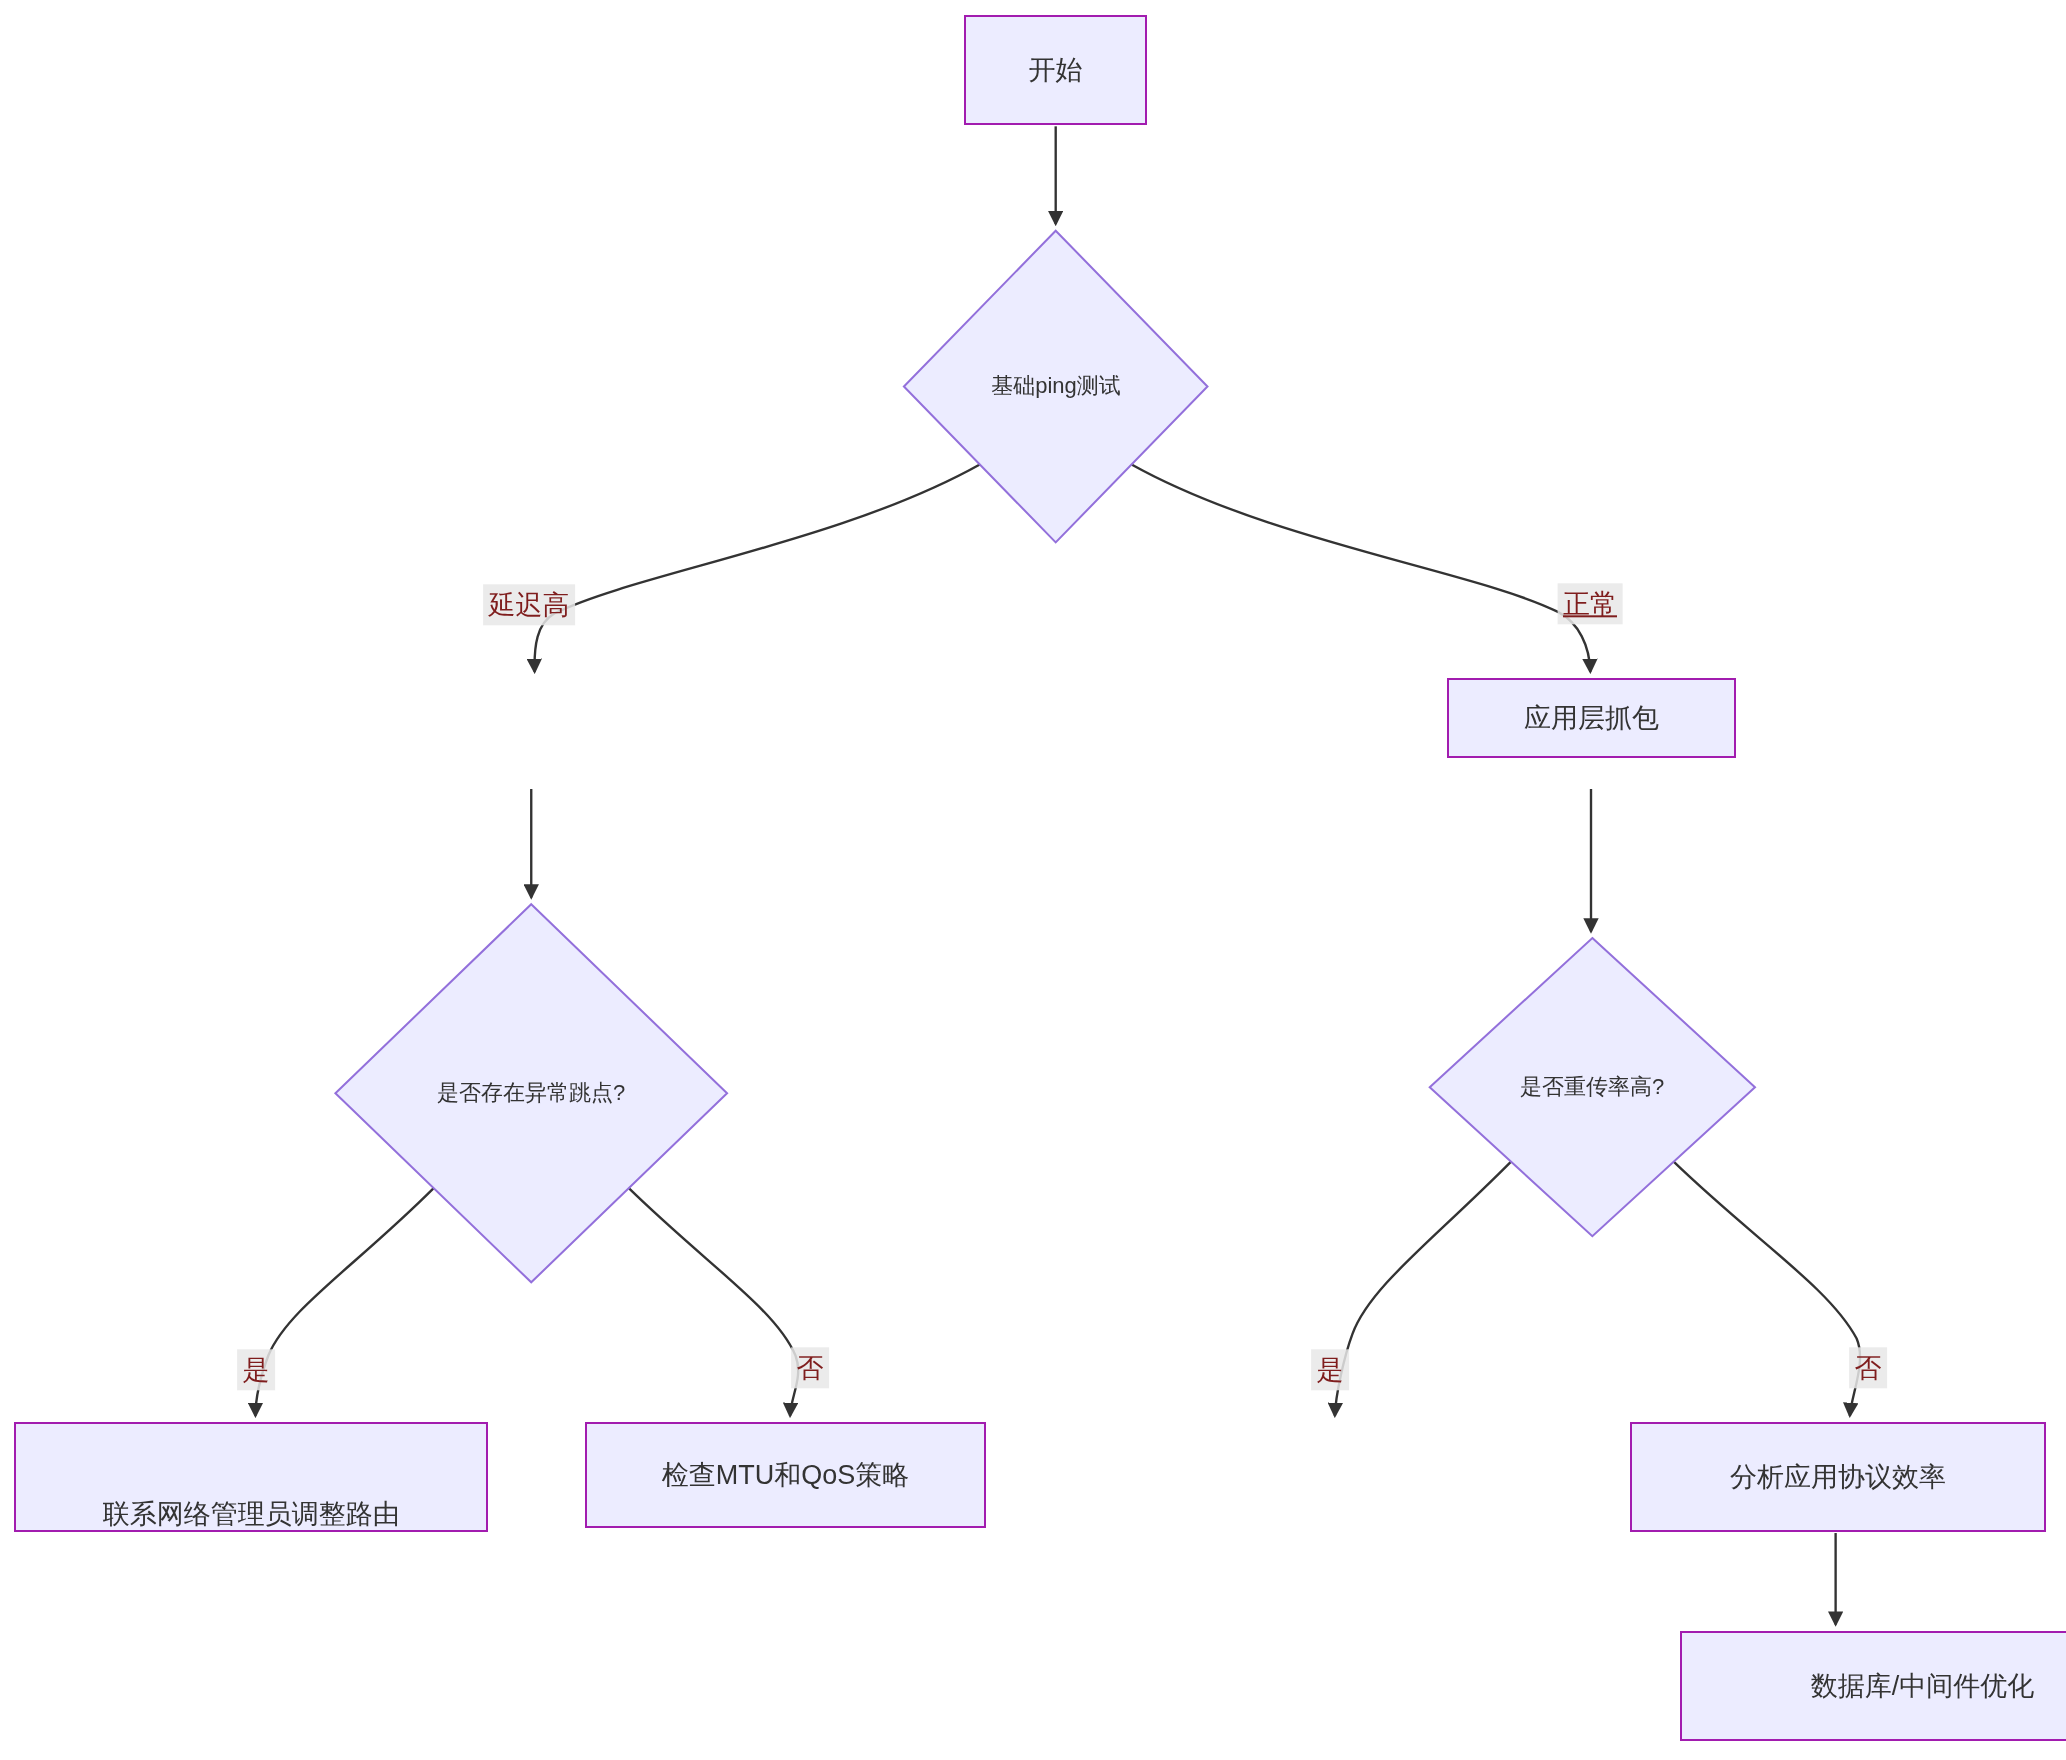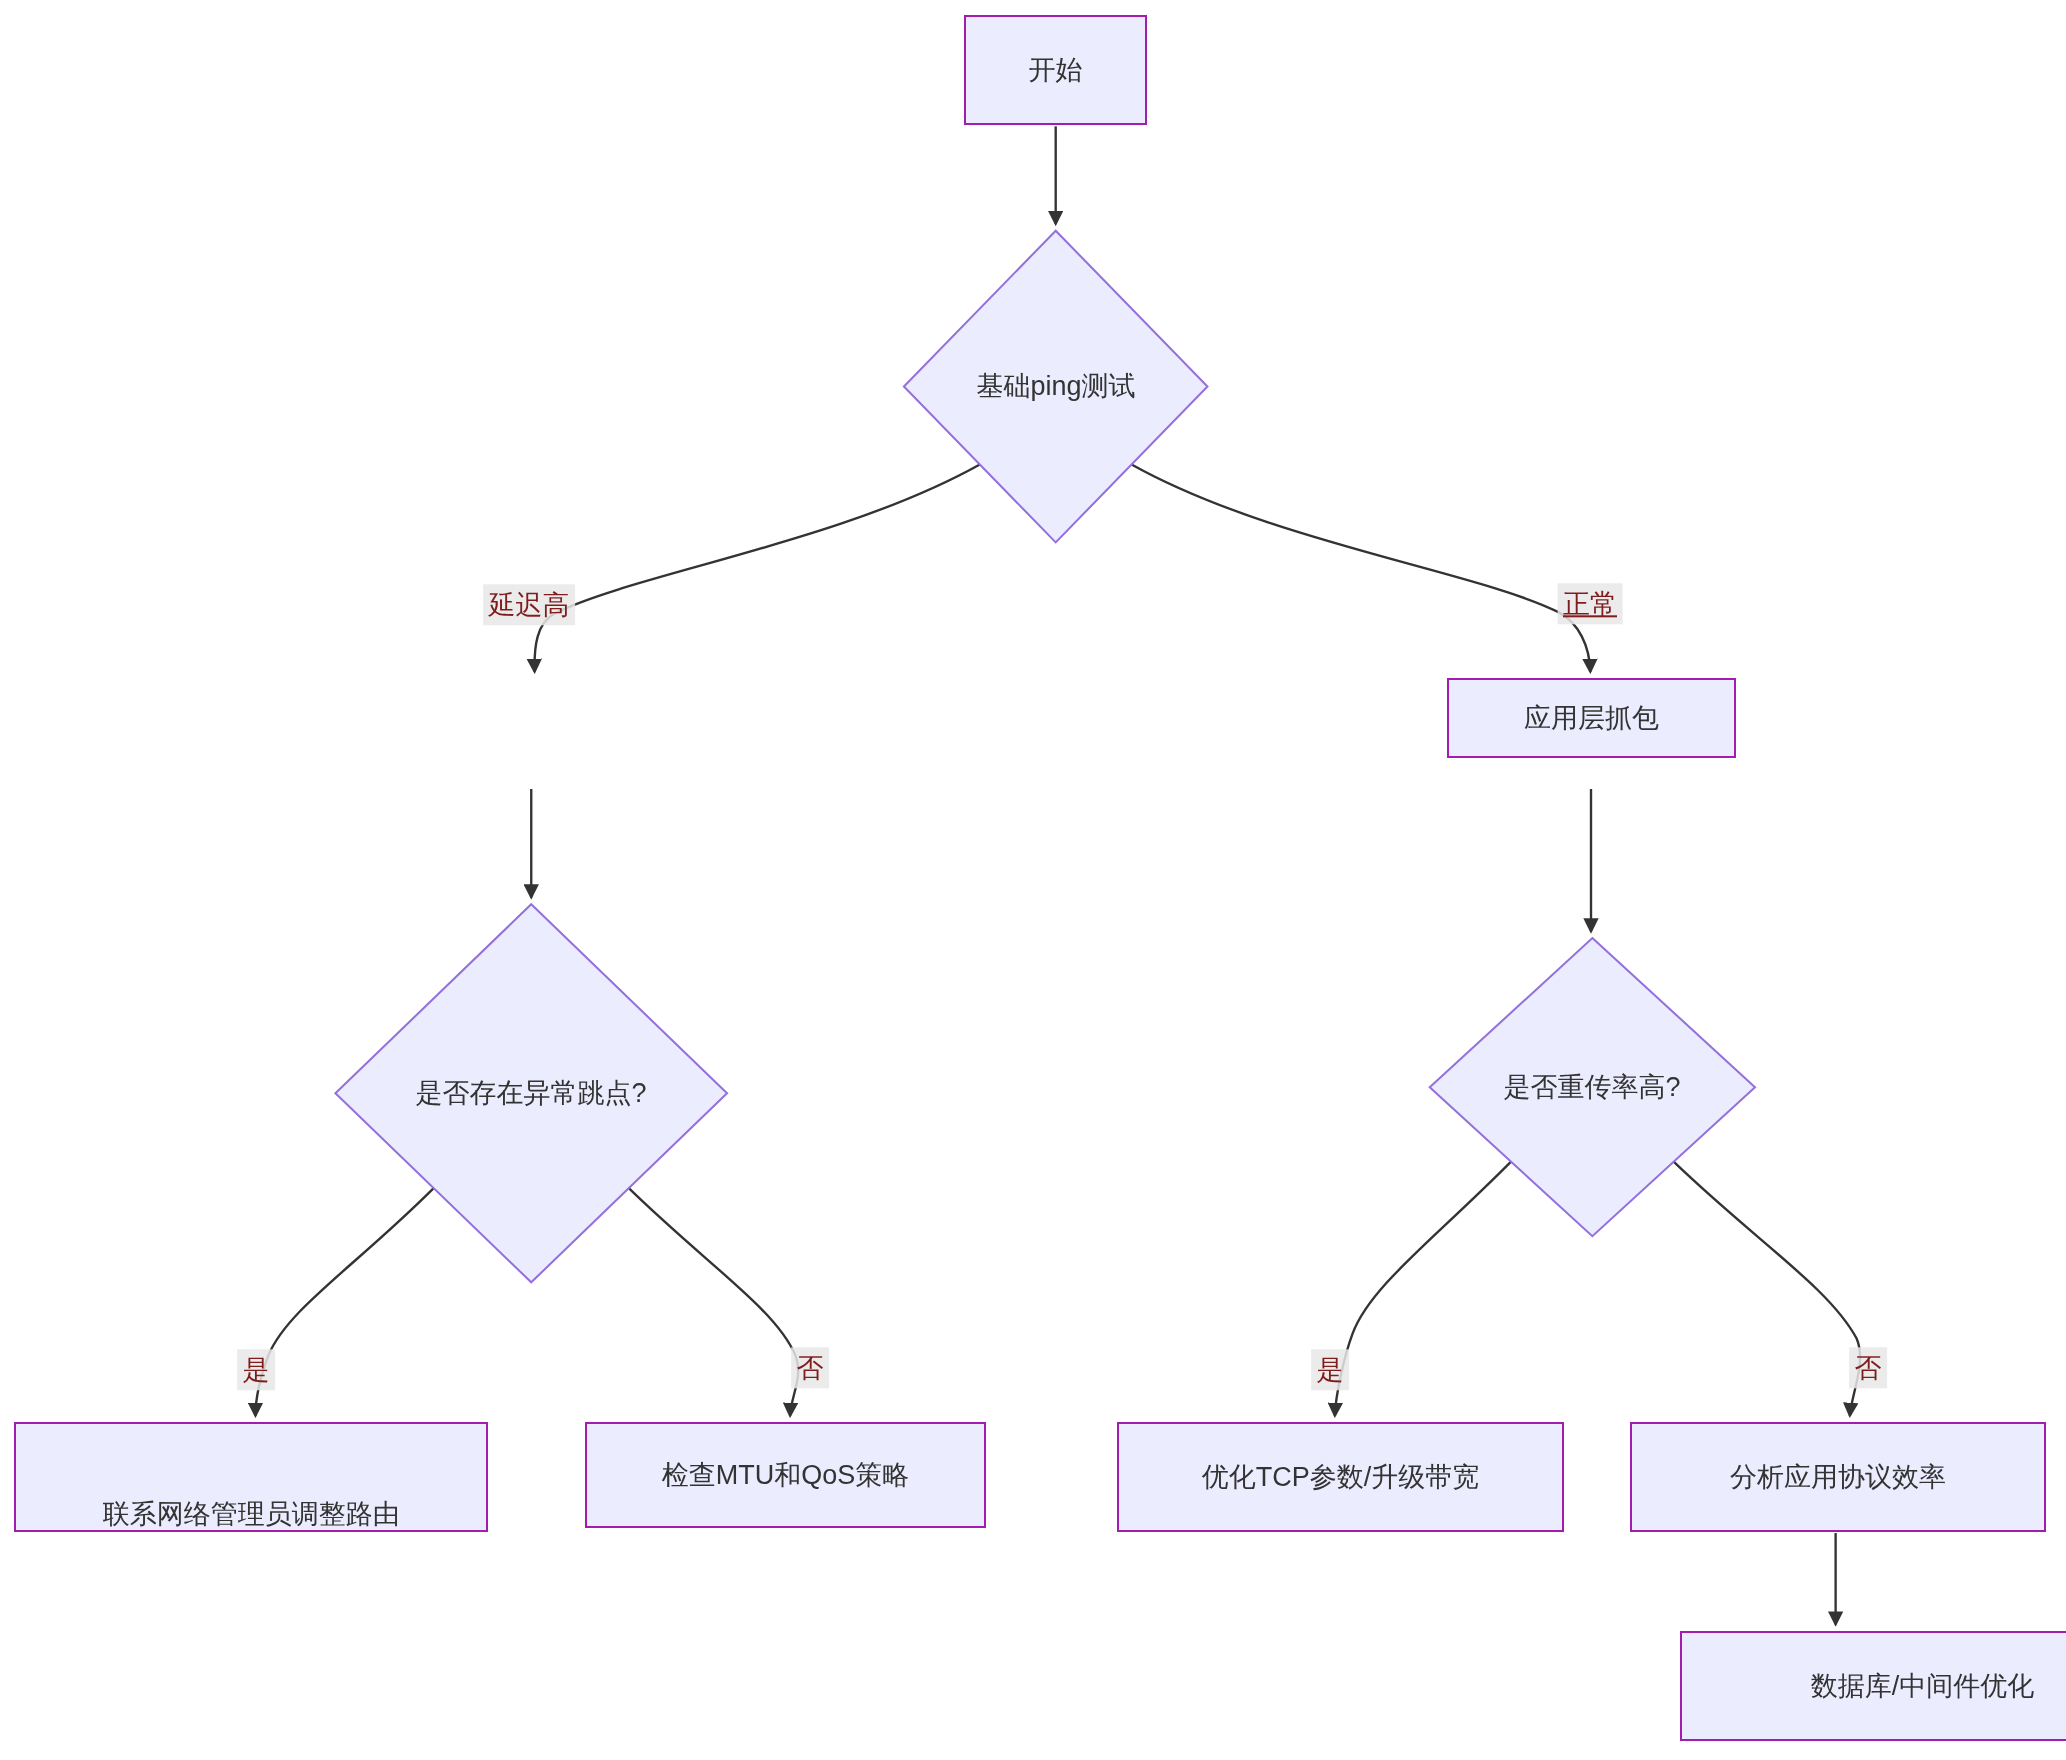--- a/index.html
+++ b/index.html
@@ -43,21 +43,21 @@
     justify-content: center;
     text-align: center;
     font-size: 27px;
     line-height: 1.2;
     color: #333333;
   }
   .diamond-label {
     position: absolute;
     transform: translate(-50%, -50%);
     white-space: nowrap;
-    font-size: 27px;
+    font-size: 22px;
     color: #333333;
   }
   .edge-label {
     position: absolute;
     transform: translate(-50%, -50%);
     white-space: nowrap;
     font-size: 27px;
     color: #7f1d1d;
     background: rgba(232, 232, 232, 0.85);
     padding: 2.7px 5.4px;
@@ -101,23 +101,20 @@
   </div>
 
   <div class="node" style="left:14.2px; top:1422px; width:474px; height:110px;align-items:flex-end;">
     <span>联系网络管理员调整路由</span>
   </div>
 
   <div class="node" style="left:585px; top:1422px; width:401px; height:106px;">
     <span>检查MTU和QoS策略</span>
   </div>
 
-  <div class="node" style="left:1117px; top:1422px; width:447px; height:110px;">
-    <span>优化TCP参数/升级带宽</span>
-  </div>
 
   <div class="node" style="left:1630px; top:1422px; width:416px; height:110px;">
     <span>分析应用协议效率</span>
   </div>
 
   <div class="node" style="left:1680px; top:1631px; width:485px; height:110px;">
     <span>数据库/中间件优化</span>
   </div>
 
   <div class="diamond-label" style="left:1056px; top:386px;">基础ping测试</div>

